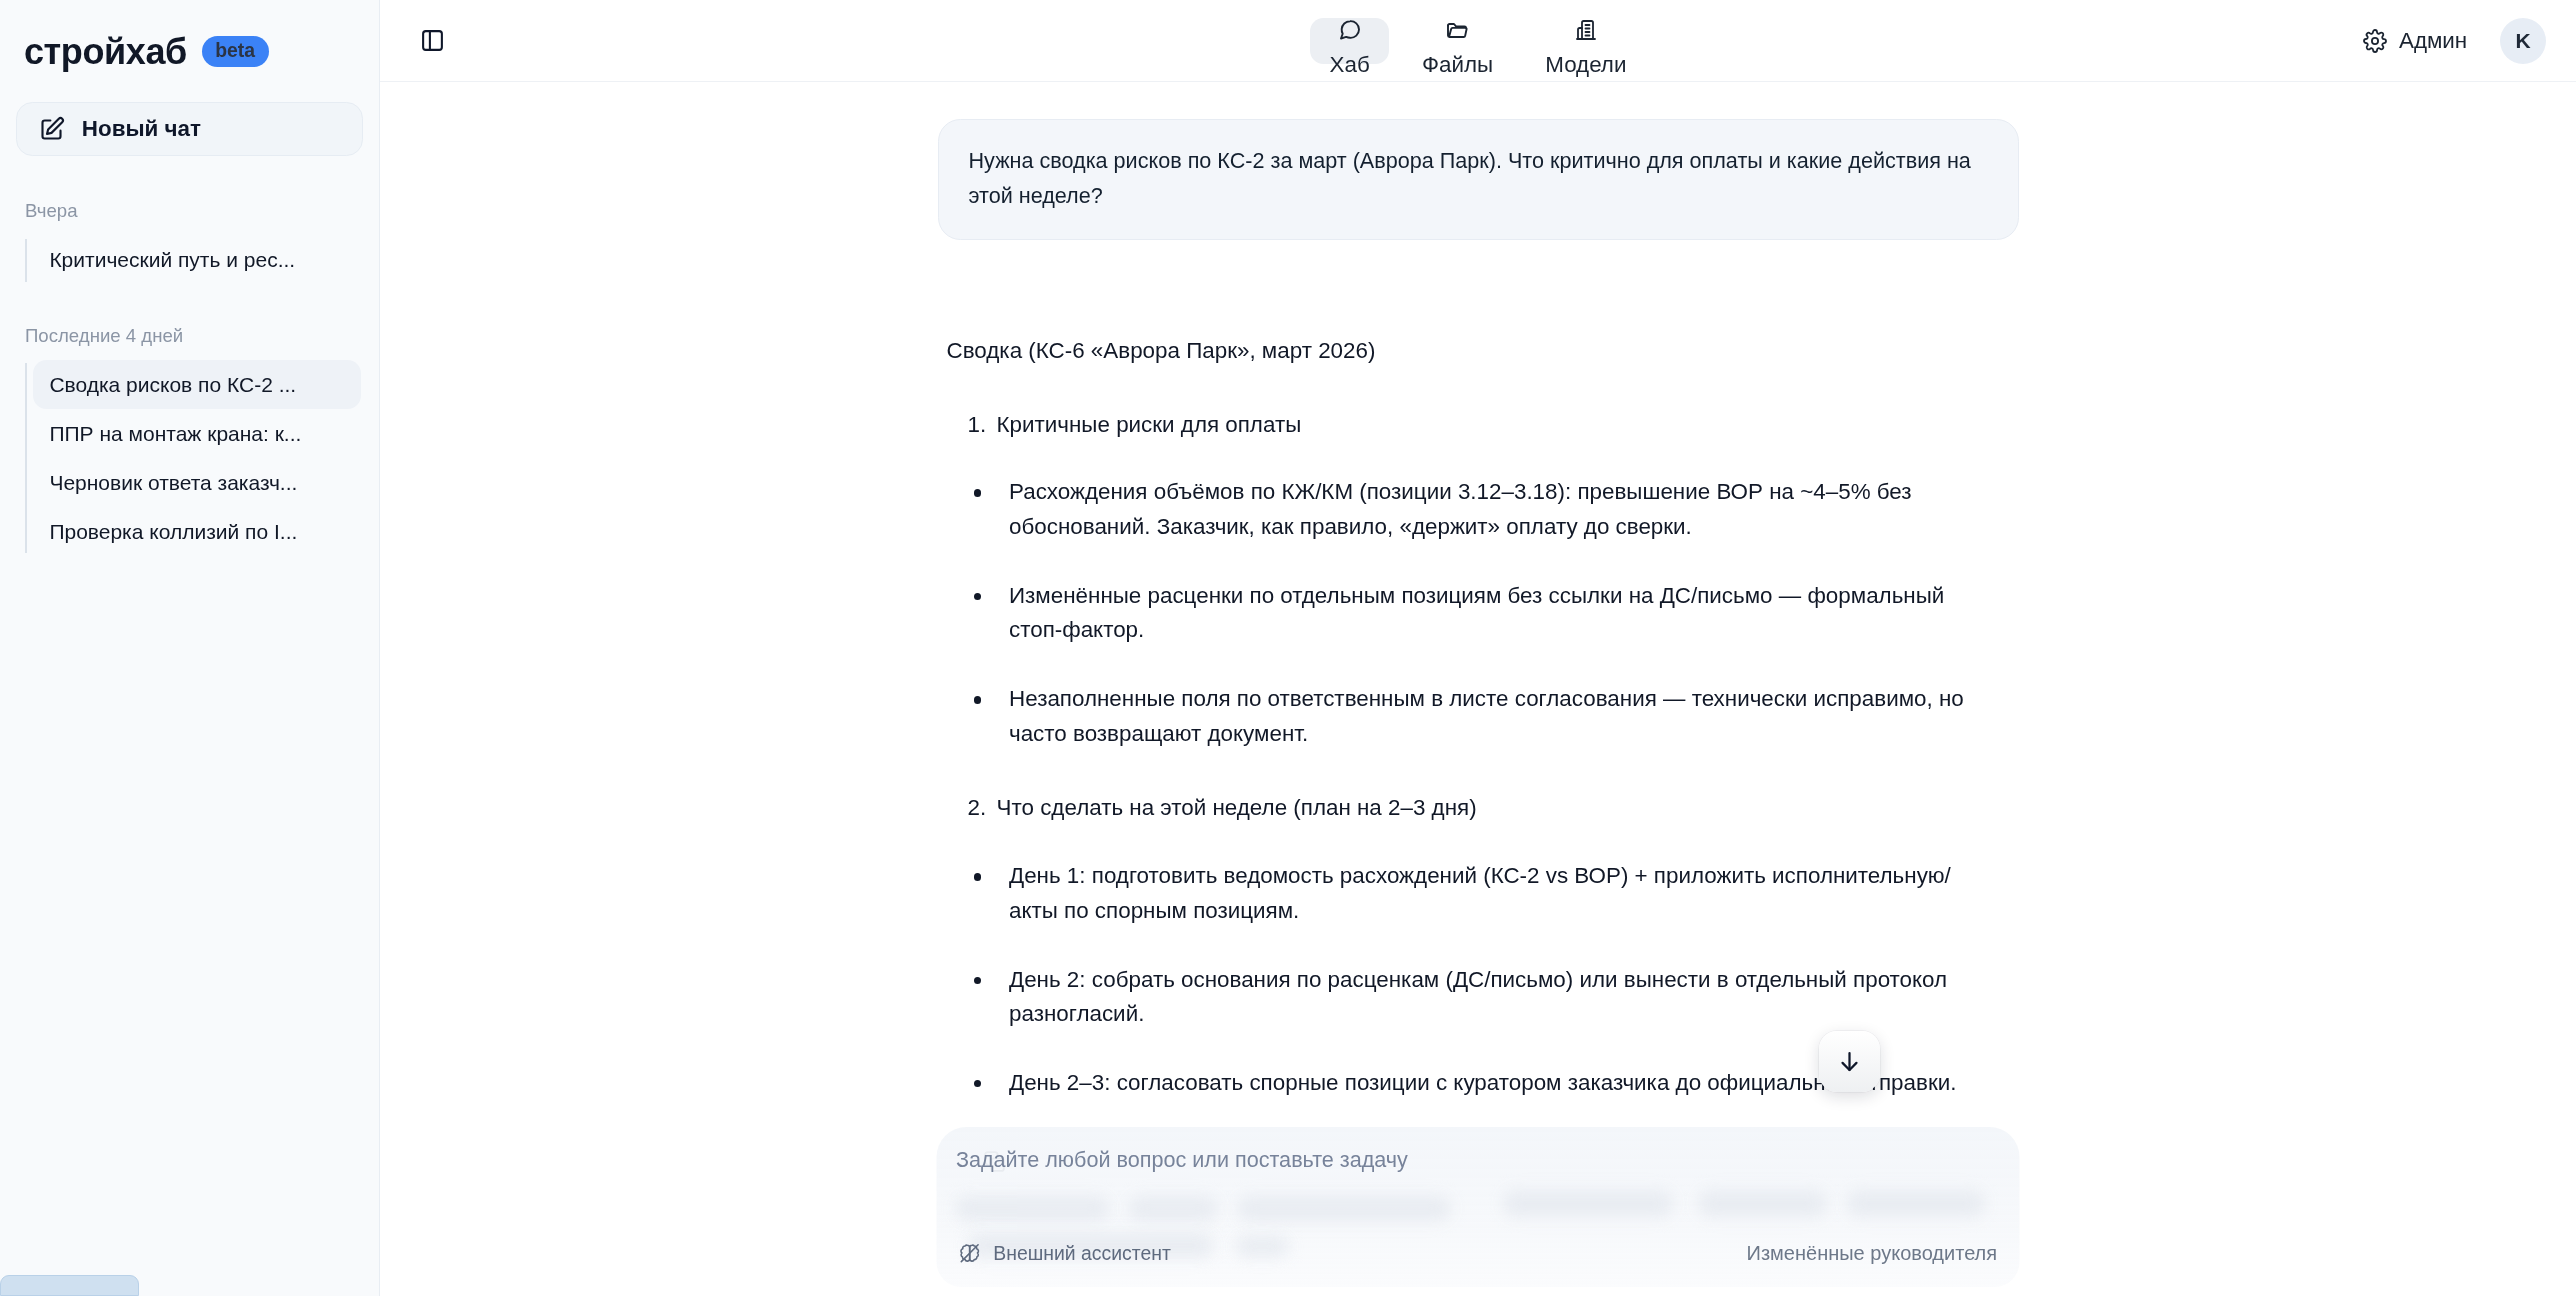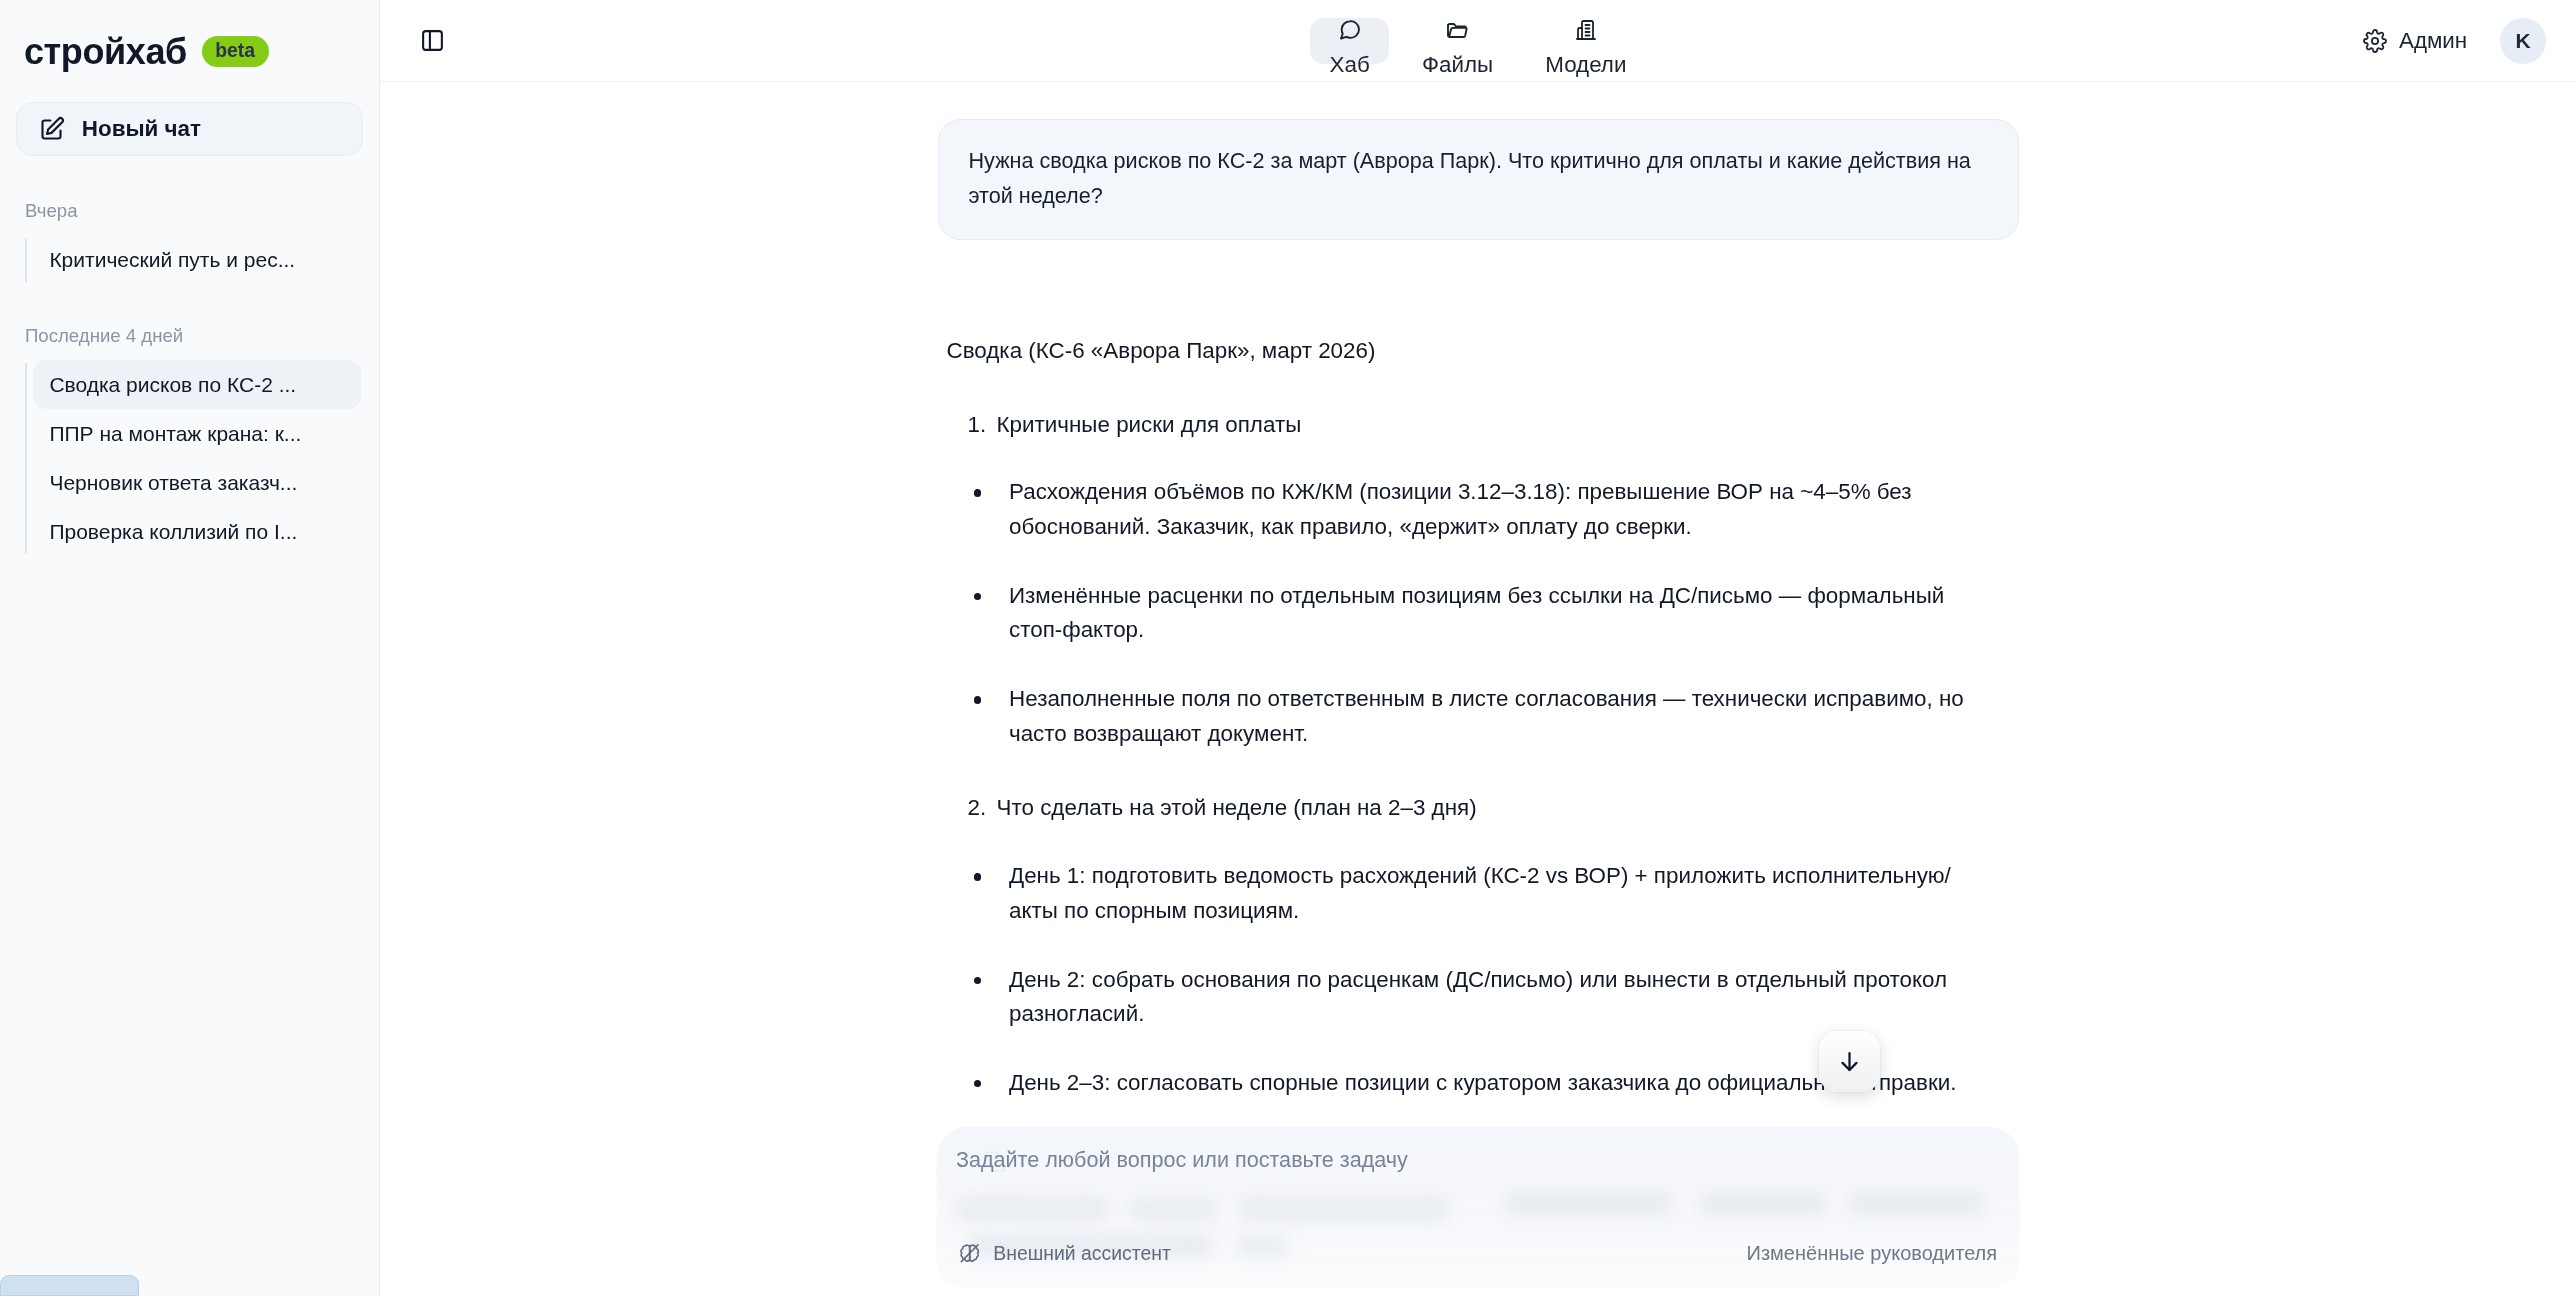--- a/index.html
+++ b/index.html
@@ -42,21 +42,21 @@
   }
   .brand-logo {
     font-size: 36px;
     font-weight: 700;
     color: #111827;
     letter-spacing: -0.4px;
     line-height: 1;
     font-family: "Liberation Sans", "DejaVu Sans", sans-serif;
   }
   .brand-badge {
-    background: #84cc16;
+    background: #3b82f6;
     color: #2b3445;
     font-size: 19.4px;
     font-weight: 600;
     border-radius: 745px;
     padding: 5.2px 13.4px 6.7px;
     line-height: 1;
   }
 
   .new-chat-btn {
     margin: 21px 16.4px 0 16.4px;

